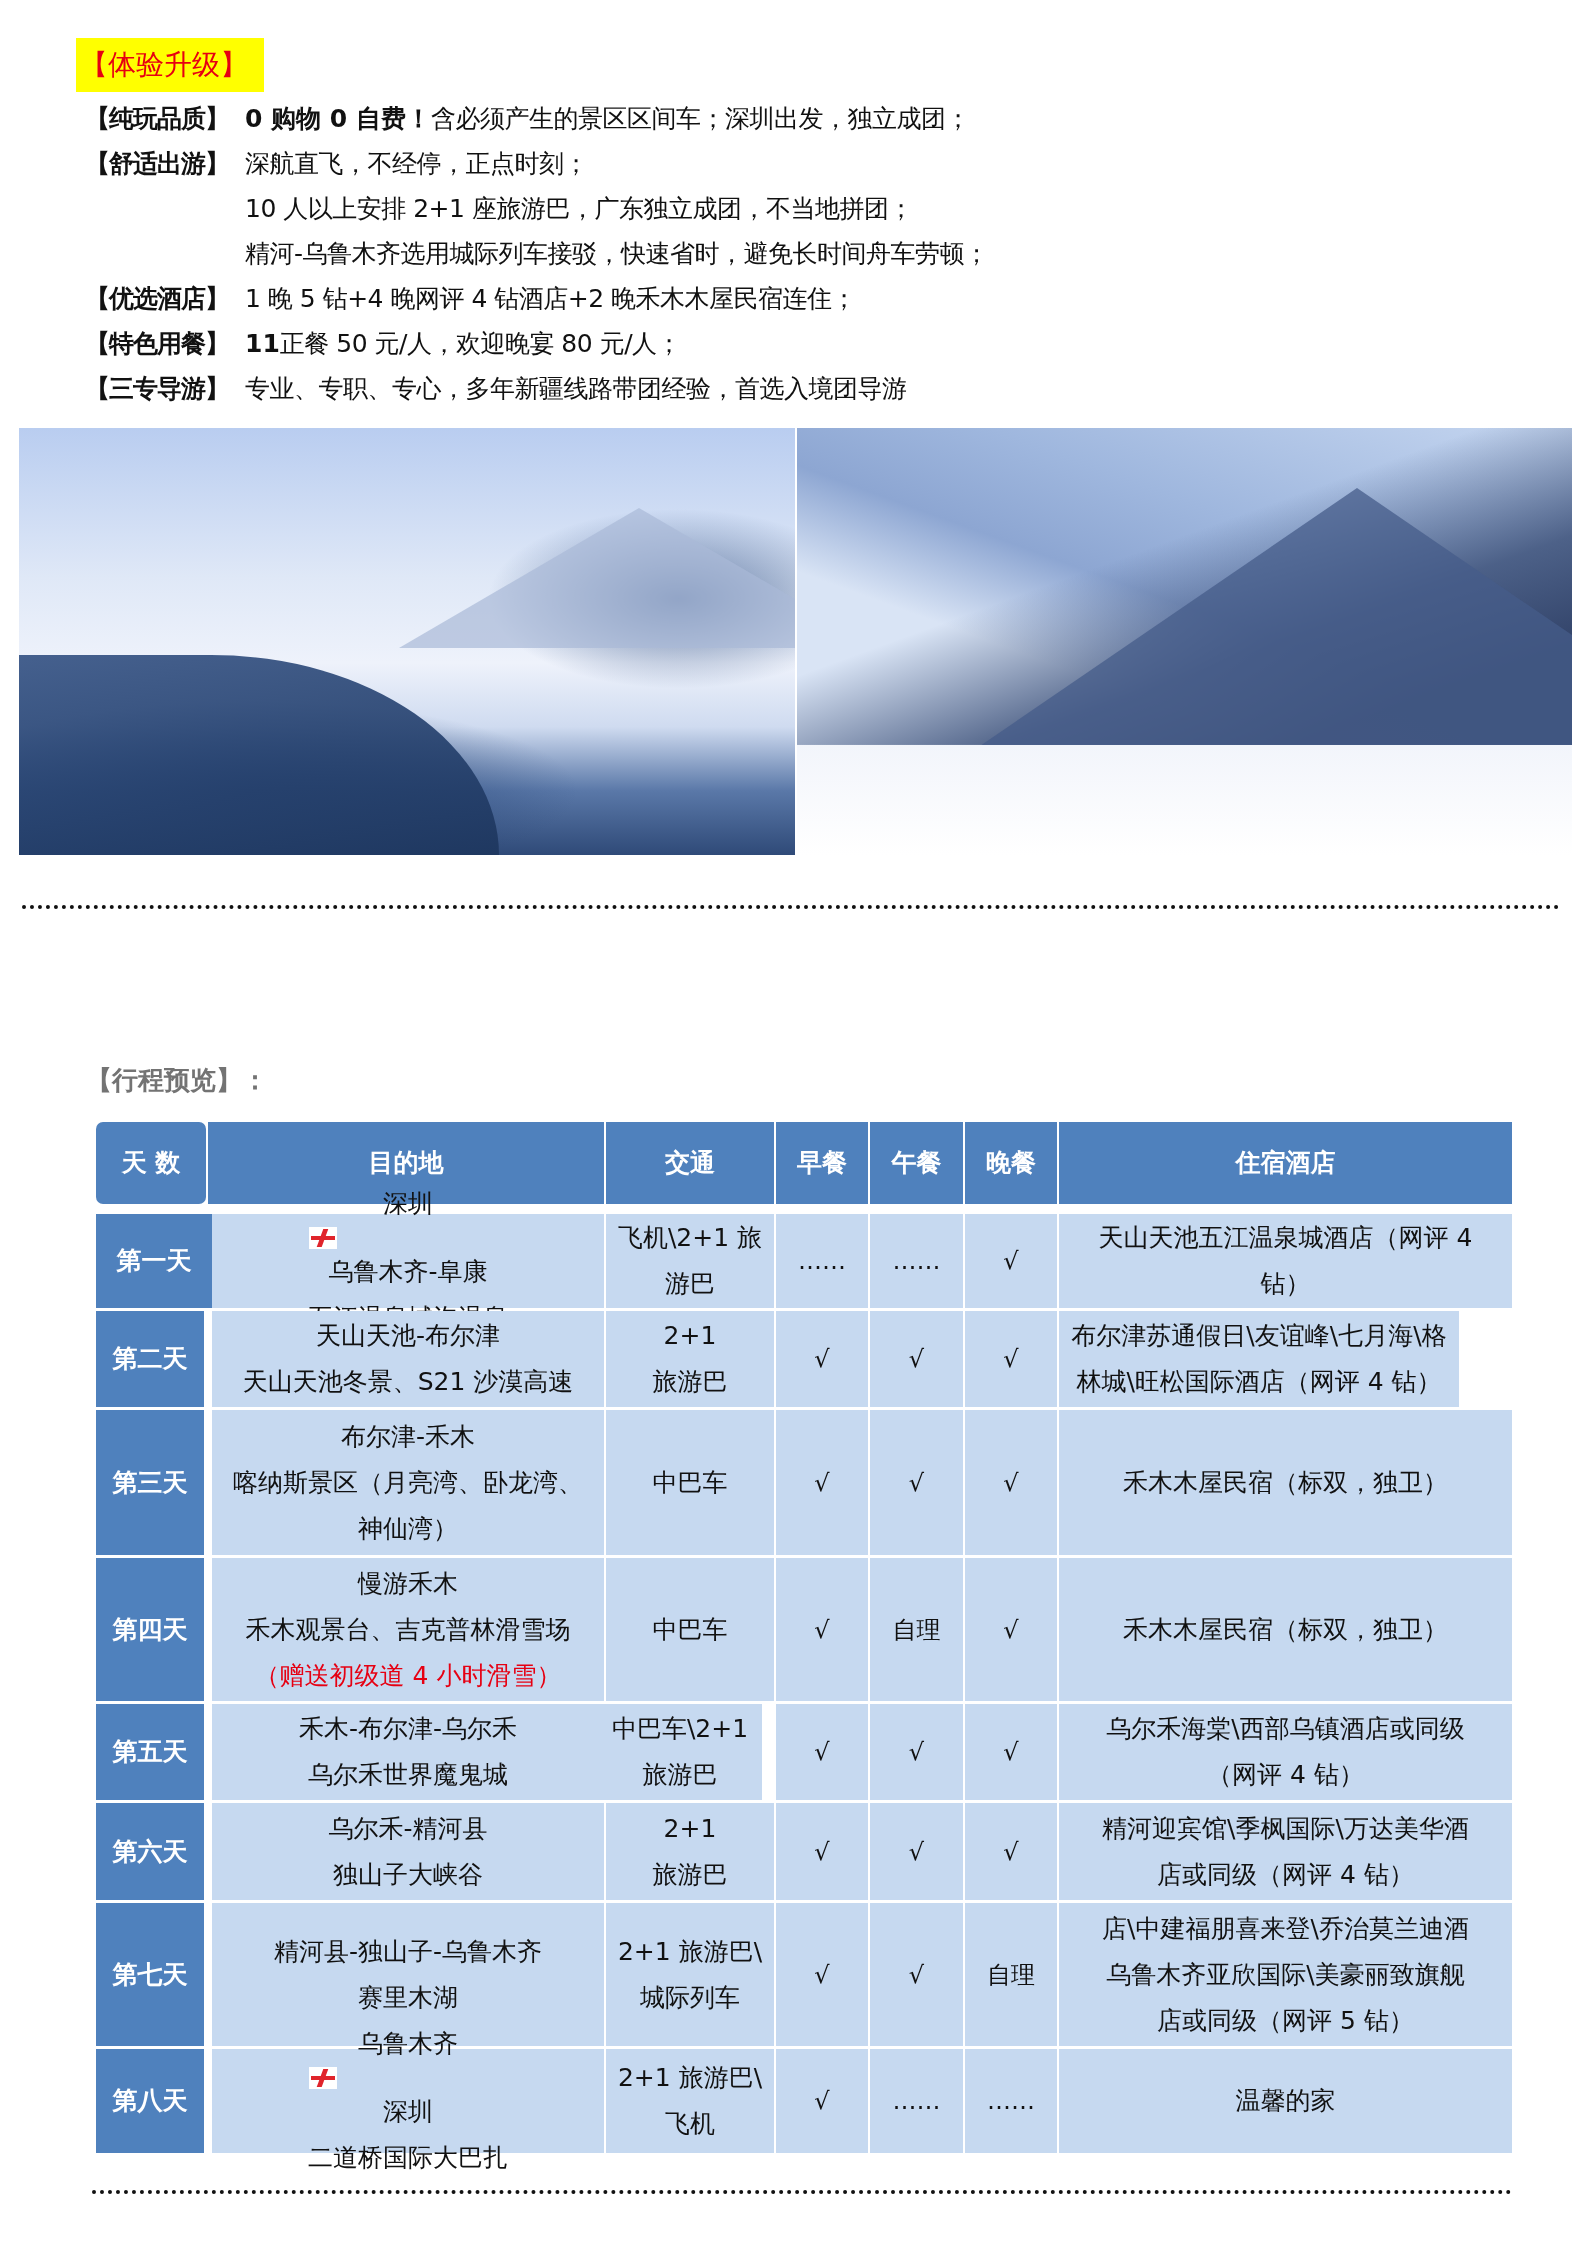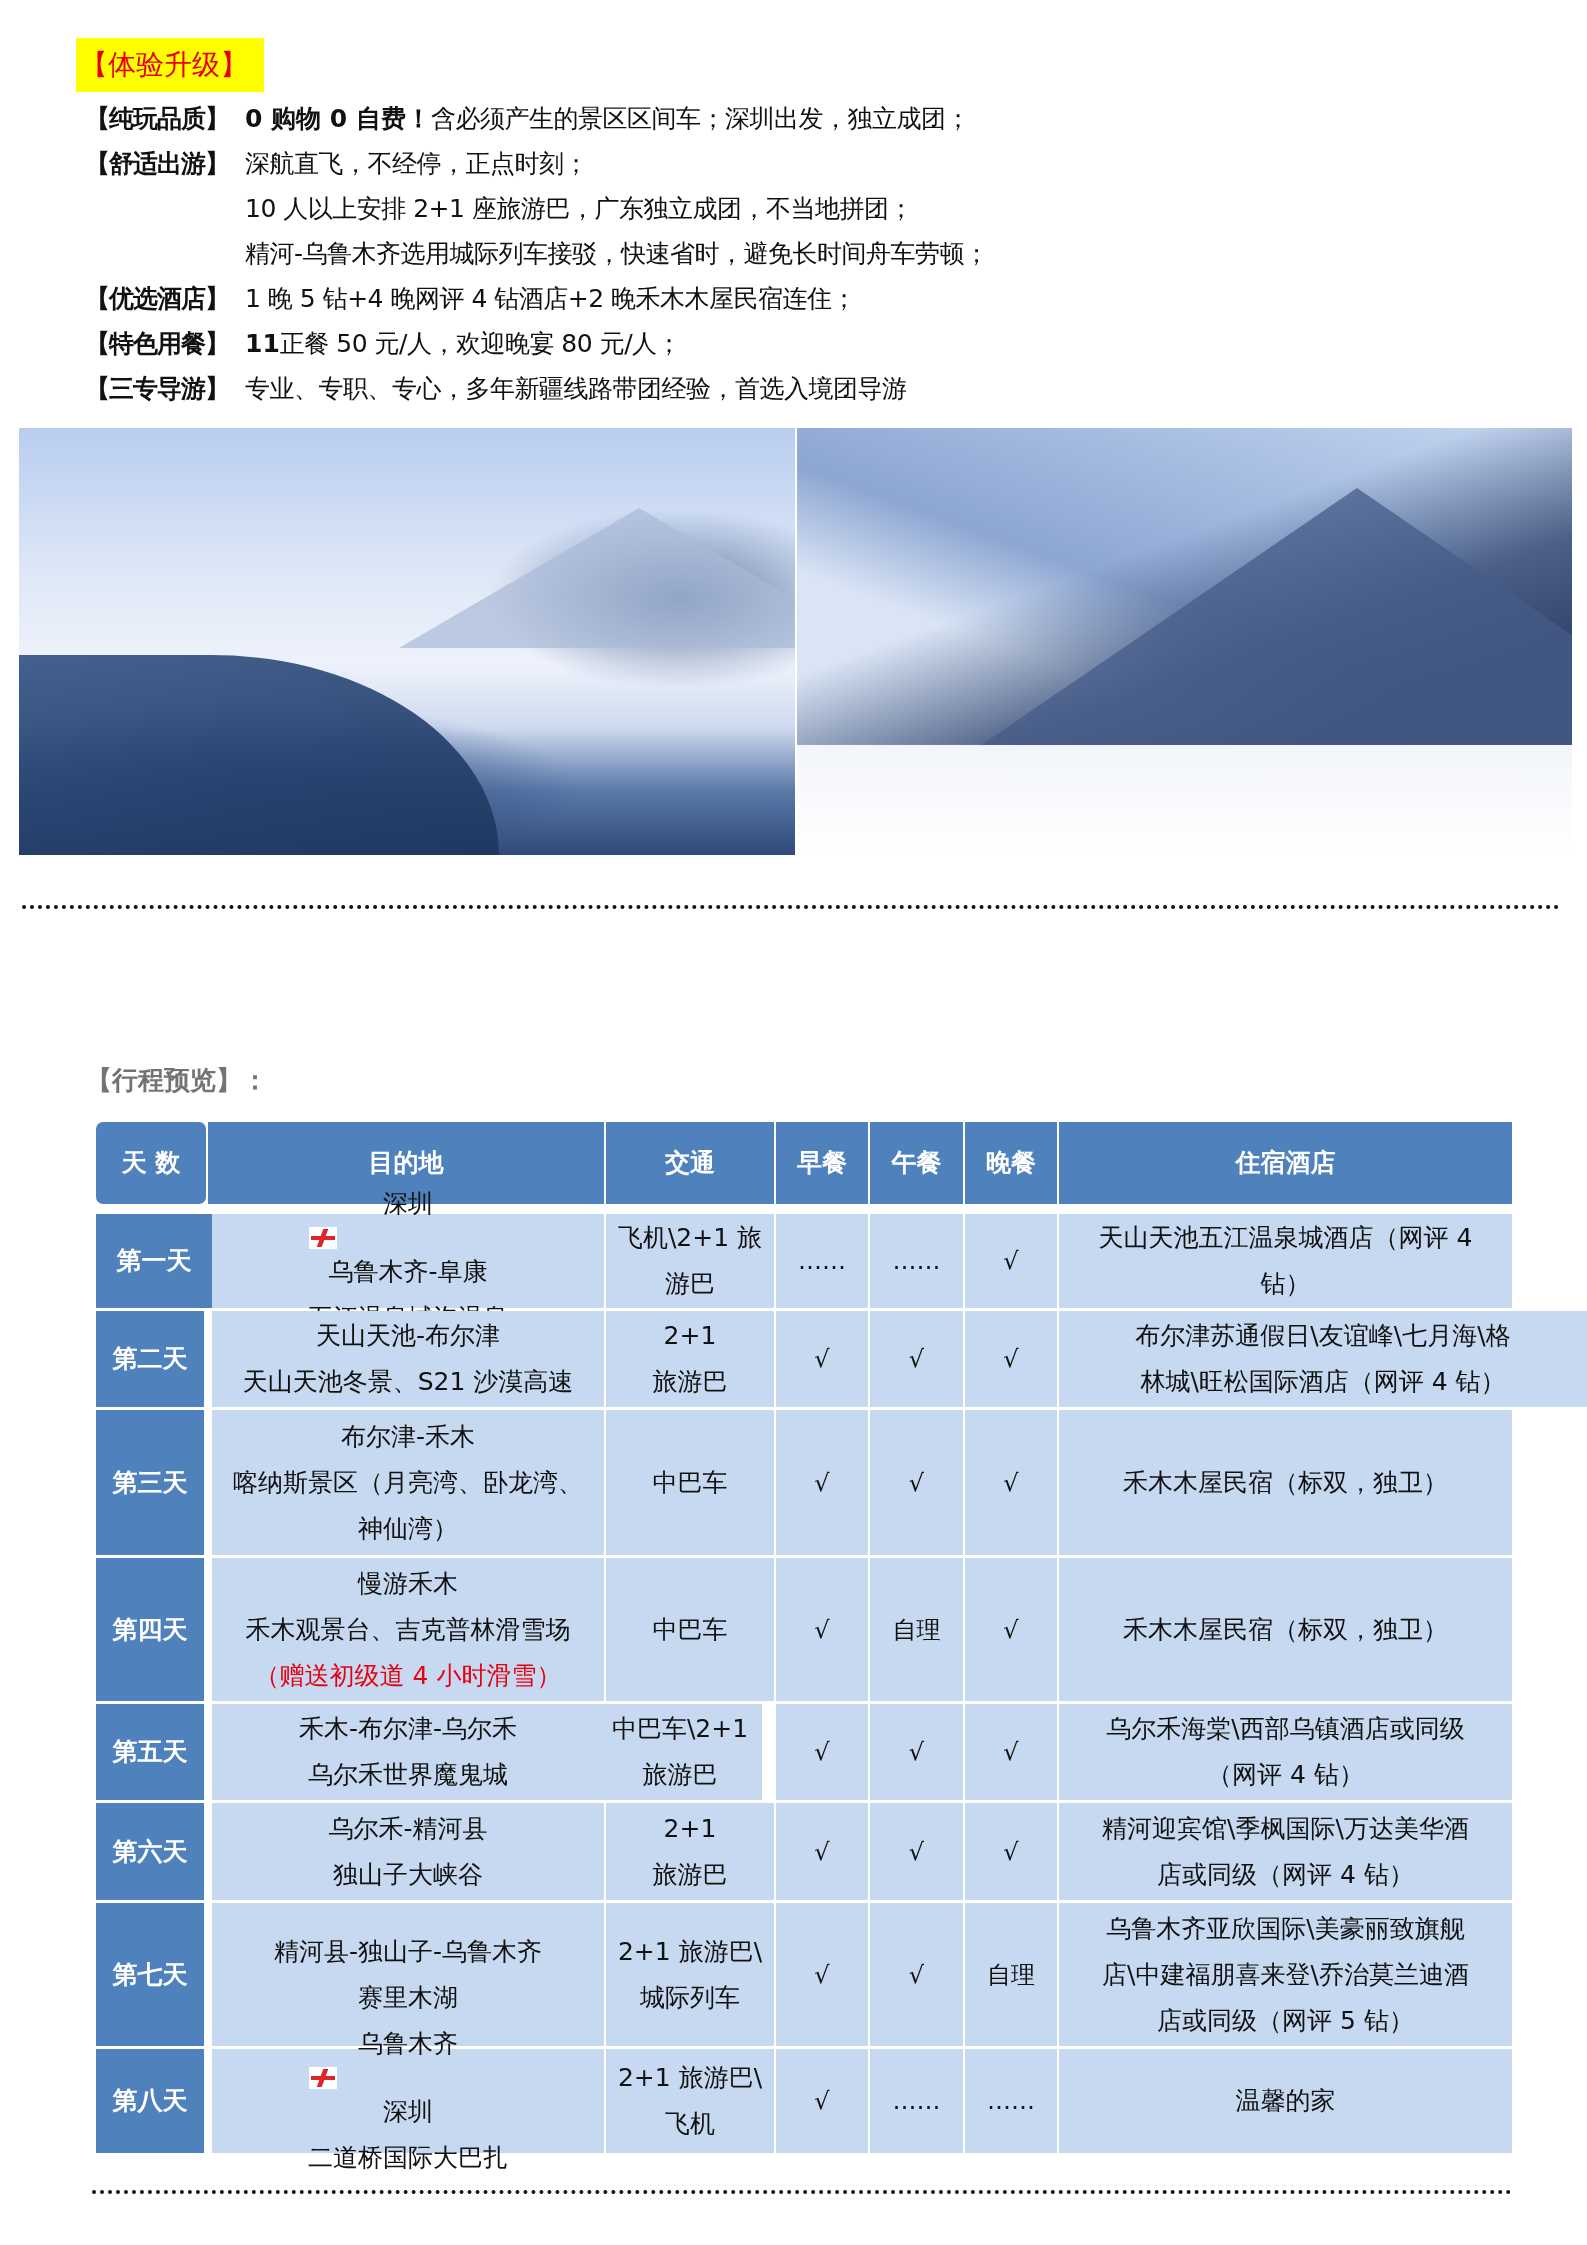--- a/index.html
+++ b/index.html
@@ -197,21 +197,21 @@
     </div>
     <div class="cell" style="left:510px;width:168px;">
       <span class="cell-lines">
         <span>2+1</span>
         <span>旅游巴</span>
       </span>
     </div>
     <div class="cell meal" style="left:680px;width:92px;">√</div>
     <div class="cell meal" style="left:774px;width:93px;">√</div>
     <div class="cell meal" style="left:869px;width:92px;">√</div>
-    <div class="cell" style="left:963px;width:528px;">
+    <div class="cell" style="left:963px;width:400px;">
       <span class="cell-lines">
         <span>布尔津苏通假日\友谊峰\七月海\格</span>
         <span>林城\旺松国际酒店（网评 4 钻）</span>
       </span>
     </div>
   </div>
 
   <div class="row body-row" style="top:288px;height:145px;">
     <div class="cell day" style="left:0;width:108px;">第三天</div>
     <div class="cell" style="left:116px;width:392px;">
@@ -306,22 +306,22 @@
       <span class="cell-lines">
         <span>2+1 旅游巴\</span>
         <span>城际列车</span>
       </span>
     </div>
     <div class="cell meal" style="left:680px;width:92px;">√</div>
     <div class="cell meal" style="left:774px;width:93px;">√</div>
     <div class="cell meal" style="left:869px;width:92px;">自理</div>
     <div class="cell" style="left:963px;width:453px;">
       <span class="cell-lines">
+        <span>店\中建福朋喜来登\乔治莫兰迪酒</span>
         <span>乌鲁木齐亚欣国际\美豪丽致旗舰</span>
-        <span>店\中建福朋喜来登\乔治莫兰迪酒</span>
         <span>店或同级（网评 5 钻）</span>
       </span>
     </div>
   </div>
 
   <div class="row body-row" style="top:927px;height:104px;">
     <div class="cell day" style="left:0;width:108px;">第八天</div>
     <div class="cell" style="left:116px;width:392px;">
       <span class="cell-lines">
         <span><span style="display:inline">乌鲁木齐</span><span class="plane-icon"></span><span style="display:inline">深圳</span></span>

